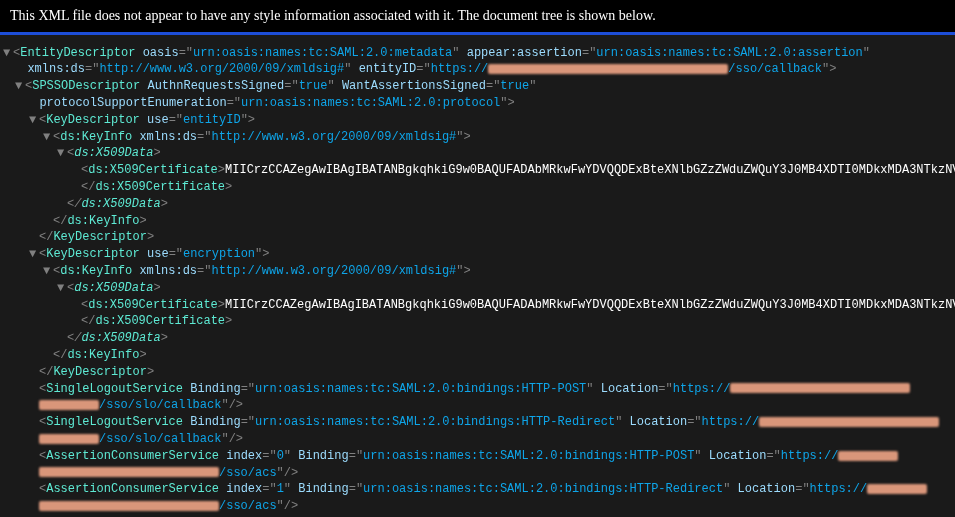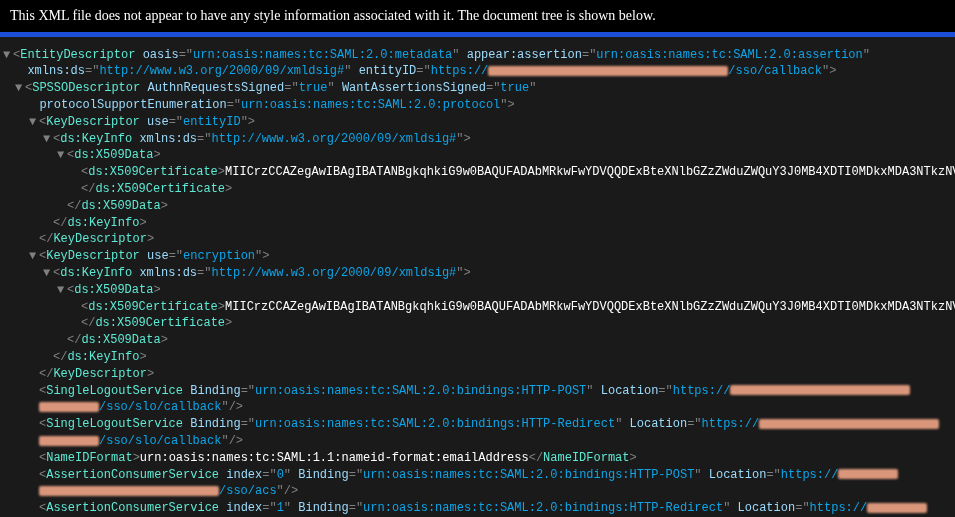--- a/index.html
+++ b/index.html
@@ -13,32 +13,32 @@
     height: 517px;
     overflow: hidden;
     padding: 0;
   }
   .header {
     background: #000;
     color: #fff;
     font-family: Georgia, serif;
     font-size: 14px;
     padding: 6px 10px;
-    border-bottom: 5px solid #1d4ed8;
+    border-bottom: 3px solid #1d4ed8;
   }
   .tree {
     padding: 10px 5px 10px 5px;
     white-space: nowrap;
   }
   .line { white-space: nowrap; padding-left: 0; }
   .indent-0 { padding-left: 8px; }
   .indent-1 { padding-left: 20px; }
   .indent-2 { padding-left: 34px; }
   .indent-3 { padding-left: 48px; }
-  .indent-4 { padding-left: 62px; }
+  .indent-4 { padding-left: 62px; font-style: italic; }
   .indent-5 { padding-left: 76px; }
   .tag { color: #5eead4; }
   .attr-name { color: #9cdcfe; }
   .attr-val { color: #0ea5e9; }
   .text-val { color: #fff; }
   .punct { color: #808080; }
   .toggle {
     display: inline-block;
     color: #808080;
     cursor: pointer;
@@ -150,23 +150,20 @@
 
 <div class="line indent-2">
   <span class="punct">&lt;</span><span class="tag">SingleLogoutService</span>
   <span class="attr-name">Binding</span><span class="punct">=</span><span class="punct">"</span><span class="attr-val">urn:oasis:names:tc:SAML:2.0:bindings:HTTP-Redirect</span><span class="punct">"</span>
   <span class="attr-name">Location</span><span class="punct">=</span><span class="punct">"</span><span class="attr-val">https://</span><span class="redact redact-md"></span>
 </div>
 <div class="line indent-2">
   <span class="redact redact-sm"></span><span class="attr-val">/sso/slo/callback</span><span class="punct">"</span><span class="punct">/&gt;</span>
 </div>
 
-<div class="line indent-2">
-  <span class="punct">&lt;</span><span class="tag">NameIDFormat</span><span class="punct">&gt;</span><span class="text-val">urn:oasis:names:tc:SAML:1.1:nameid-format:emailAddress</span><span class="punct">&lt;/</span><span class="tag">NameIDFormat</span><span class="punct">&gt;</span>
-</div>
 
 <div class="line indent-2">
   <span class="punct">&lt;</span><span class="tag">AssertionConsumerService</span>
   <span class="attr-name">index</span><span class="punct">=</span><span class="punct">"</span><span class="attr-val">0</span><span class="punct">"</span>
   <span class="attr-name">Binding</span><span class="punct">=</span><span class="punct">"</span><span class="attr-val">urn:oasis:names:tc:SAML:2.0:bindings:HTTP-POST</span><span class="punct">"</span>
   <span class="attr-name">Location</span><span class="punct">=</span><span class="punct">"</span><span class="attr-val">https://</span><span class="redact redact-sm"></span>
 </div>
 <div class="line indent-2">
   <span class="redact redact-md"></span><span class="attr-val">/sso/acs</span><span class="punct">"</span><span class="punct">/&gt;</span>
 </div>

